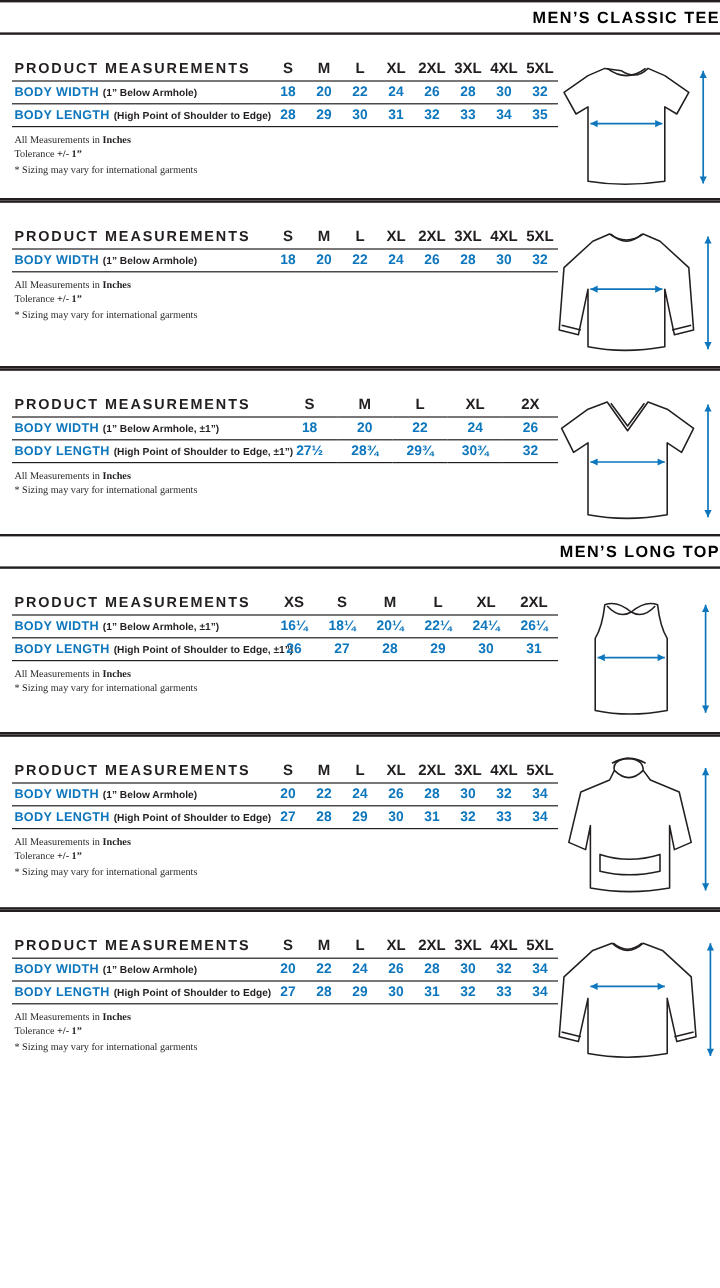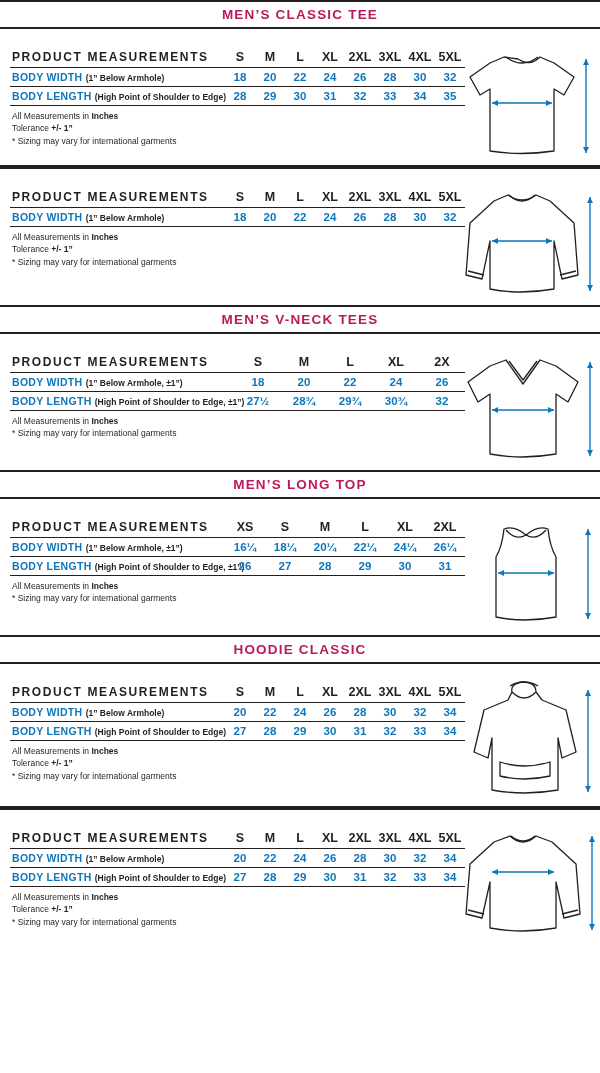--- a/index.html
+++ b/index.html
@@ -8,25 +8,25 @@
     width: 600px;
     background: #ffffff;
     font-family: "Liberation Sans", sans-serif;
     color: #231f20;
   }
   .page { width: 600px; position: relative; }
 
   .section { position: relative; }
 
   .sec-title {
-    text-align: center;
+    text-align: right;
     font-weight: bold;
     font-size: 13.5px;
     letter-spacing: 1.2px;
-    color: #be185d;
+    color: #000000;
     padding: 5px 0 5px 0;
   }
   .rule {
     height: 2px;
     background: #231f20;
     margin: 0;
   }
 
   .body-row {
     display: flex;
@@ -84,20 +84,21 @@
   }
   tr.borderline td {
     border-top: 1px solid #231f20;
     border-bottom: 1px solid #231f20;
   }
   tr.headrow td { border-bottom: 1px solid #231f20; }
 
   .footnotes {
     padding: 4px 0 6px 2px;
     width: 455px;
+    font-family: Liberation Serif, serif;
   }
   .footnotes div {
     font-size: 8.5px;
     line-height: 1.45;
     color: #231f20;
   }
   .footnotes b { font-weight: bold; }
 
   svg { display: block; }
 </style>
@@ -260,21 +261,20 @@
     <line x1="130" y1="14" x2="130" y2="108" stroke="#0d76bc" stroke-width="1.4"></line>
   <polygon points="127,20 133,20 130,14" fill="#0d76bc"></polygon>
   <polygon points="127,102 133,102 130,108" fill="#0d76bc"></polygon>
   </svg>
             </div>
       </div>
     </div>
   </div>
       <div class="section">
     <div class="rule"></div>
-    <div class="sec-title">MEN’S V-NECK TEES</div>
     <div class="rule"></div>
     <div class="body-row">
       <div class="table-col">
         <div style="height:18px"></div>
         <table class="meas">
           <colgroup>
             <col style="width:225px">
             <col style="width:46px">
                 <col style="width:46px">
                 <col style="width:46px">
@@ -412,21 +412,20 @@
     <line x1="128" y1="16" x2="128" y2="106" stroke="#0d76bc" stroke-width="1.4"></line>
   <polygon points="125,22 131,22 128,16" fill="#0d76bc"></polygon>
   <polygon points="125,100 131,100 128,106" fill="#0d76bc"></polygon>
   </svg>
             </div>
       </div>
     </div>
   </div>
       <div class="section">
     <div class="rule"></div>
-    <div class="sec-title">HOODIE CLASSIC</div>
     <div class="rule"></div>
     <div class="body-row">
       <div class="table-col">
         <div style="height:18px"></div>
         <table class="meas">
           <colgroup>
             <col style="width:215px">
             <col style="width:30px">
                 <col style="width:30px">
                 <col style="width:30px">

